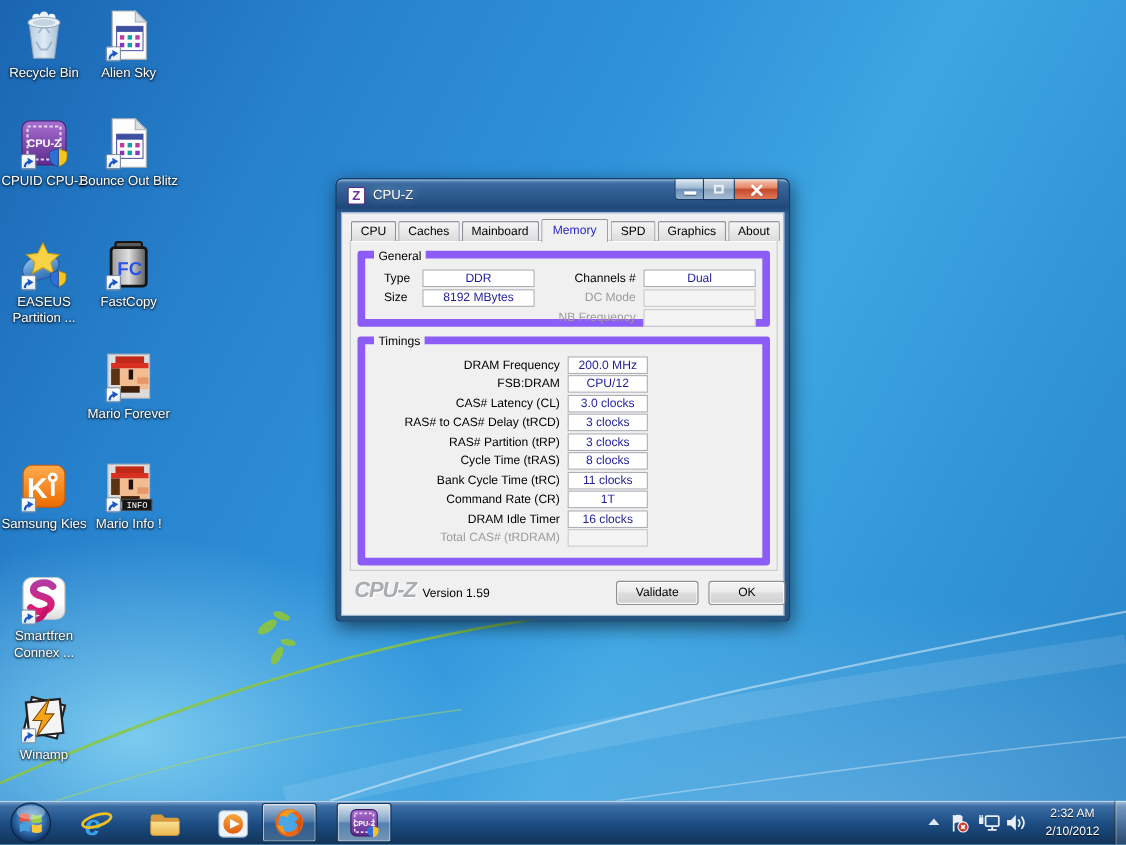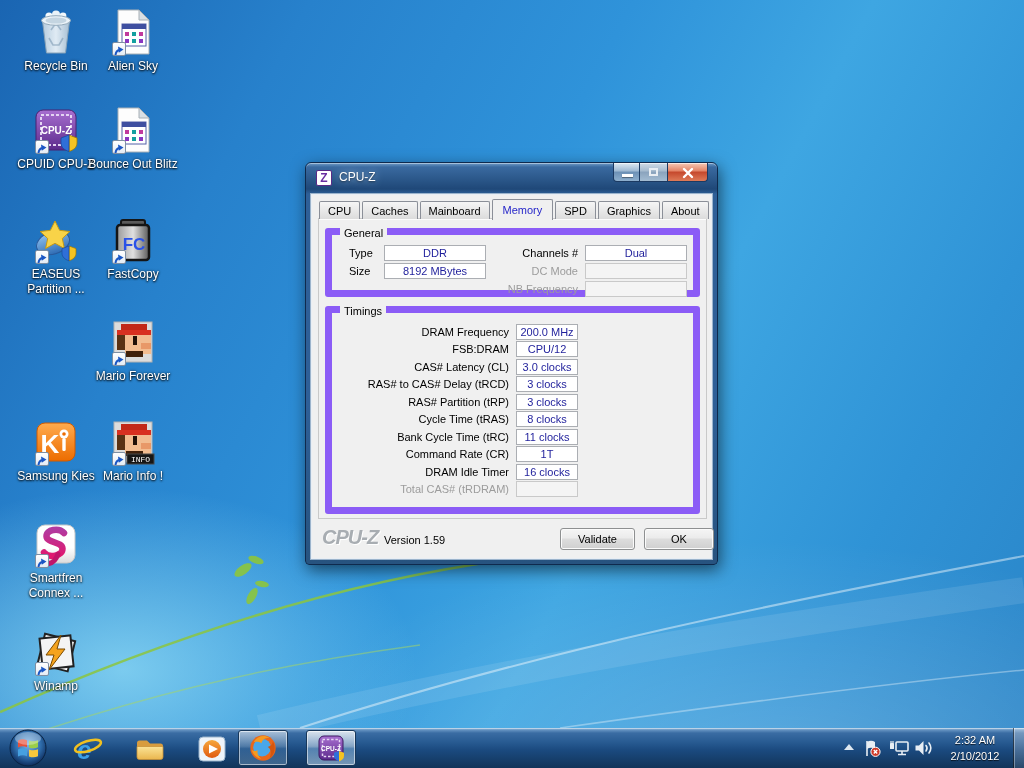--- a/index.html
+++ b/index.html
@@ -9,21 +9,21 @@
   
   .wallpaper { position:absolute; left:0; top:0; width:1024px; height:728px;
     background:
       radial-gradient(ellipse 420px 260px at 12% 92%, rgba(150,225,248,.75), rgba(150,225,248,0) 70%),
       radial-gradient(ellipse 700px 320px at 75% 105%, rgba(255,255,255,.22), rgba(255,255,255,0) 70%),
       linear-gradient(118deg, #1a65b2 0%, #2781cc 22%, #2f93da 45%, #3ea6e2 62%, #2f93d6 82%, #2a85c8 100%);
   }
   .wallpaper svg { position:absolute; left:0; top:0; }
 
   
-  .dicon { position:absolute; width:78px; text-align:center; cursor:default;margin-left:16px; }
+  .dicon { position:absolute; width:78px; text-align:center; cursor:default; }
   .dicon .art { position:relative; width:48px; height:48px; margin:0 auto; }
   .dicon .badge { position:absolute; left:3px; bottom:0; width:14px; height:14px;
     background:linear-gradient(#ffffff,#e4ecf4); border:1px solid #7e8fa3; border-radius:2px; }
   .dicon .lbl { margin:3px -6px 0; font-size:12px; line-height:15px; color:#fff;
     text-shadow:0 1px 2px #000, 0 0 3px rgba(0,0,0,.65); }
 
   
   .win { position:absolute; left:305px; top:162px; width:413px; height:403px;
     border:1px solid #0f2a4d; border-radius:6px 6px 4px 4px; padding:30px 4px 4px;
     background:linear-gradient(180deg,#6f9cc9 0px,#3a6aa0 4px,#1f4878 26px,#2e5f97 31px,#2e5f97 60%,#27537f 100%);
@@ -69,21 +69,21 @@
 
   .glabel { position:absolute; font-size:11px; color:#000; }
   .glabel.dim, .trow.dis .tl { color:#9c9c9c; }
   .gfield { position:absolute; width:102px; height:16px; border:1px solid #abaeb3; background:#fff;
     font-size:11px; line-height:14px; text-align:center; color:#1e1e9b; }
   .gfield.dim, .trow.dis .tf { border-color:#c9c9c9; background:#f4f4f4; color:#9c9c9c; }
 
   .timings .rows { padding-top:10px; }
   .trow { display:flex; align-items:center; height:17.5px; font-size:11px; }
   .trow .tl { width:177px; text-align:right; margin-right:7px; color:#000; }
-  .trow .tf { width:62px; height:16px; border:1px solid #abaeb3; background:#fff;
+  .trow .tf { width:73px; height:16px; border:1px solid #abaeb3; background:#fff;
     line-height:14px; text-align:center; color:#1e1e9b; }
 
   .footer { position:absolute; left:7px; bottom:6px; width:389px; height:27px; }
   .cpuzlogo { position:absolute; left:4px; top:0; font-size:20px; font-weight:bold; font-style:italic;
     color:#a8adb2; text-shadow:1px 1px 0 #fff; letter-spacing:-1px; }
   .ver { position:absolute; left:66px; top:8px; font-size:11px; color:#000; }
   .btn { position:absolute; top:2px; height:22px; font-size:11px; color:#000; text-align:center;
     line-height:20px; border:1px solid #8e9091; border-radius:3px; cursor:default;
     background:linear-gradient(#f5f5f5 0%,#ebebeb 45%,#dddddd 50%,#cfcfcf 100%);
     box-shadow:inset 0 0 0 1px #fbfbfb; }

